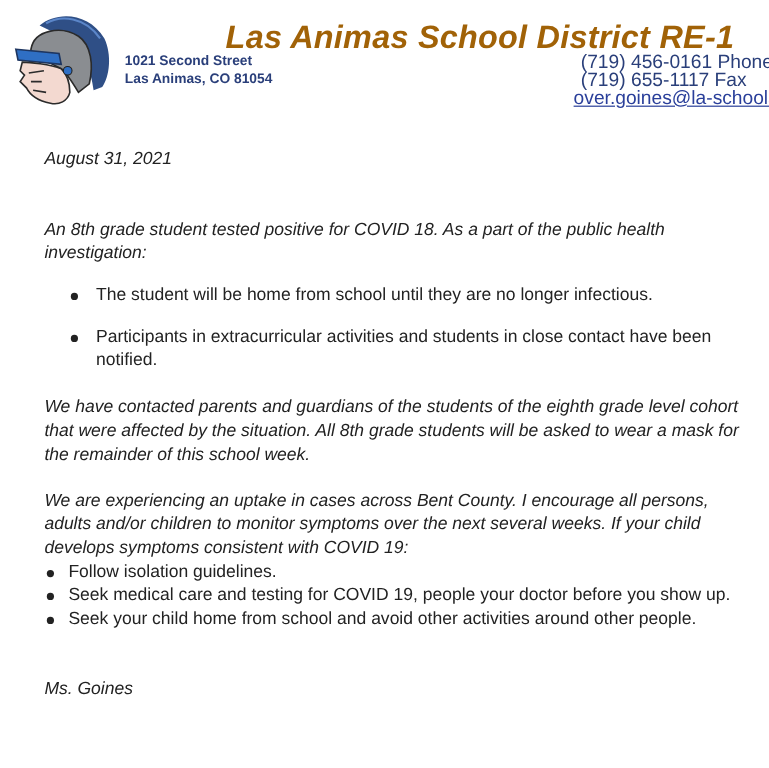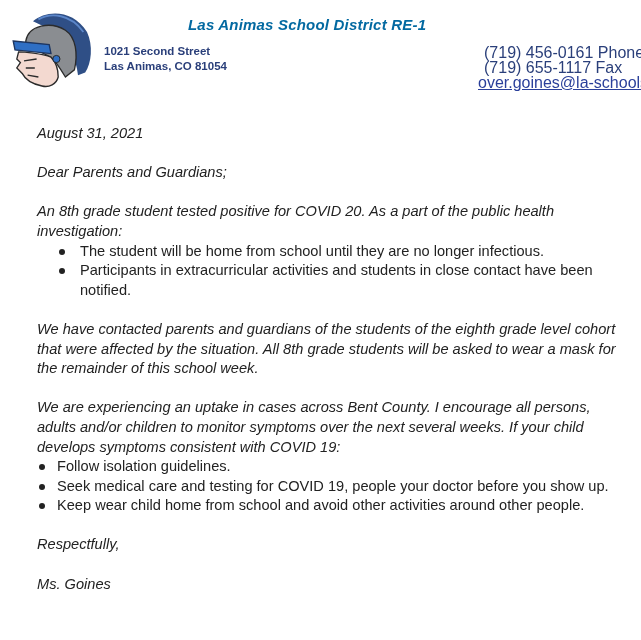--- a/index.html
+++ b/index.html
@@ -3,42 +3,42 @@
   <meta charset="utf-8">
   <style>
     html, body { margin: 0; padding: 0; background: #ffffff; }
     body {
       width: 641px; height: 640px; overflow: hidden; position: relative;
       font-family: "Liberation Sans", sans-serif; color: #222222;
     }
     .logo { position: absolute; left: 6px; top: 4px; width: 90px; height: 92px; }
     .district-title {
       position: absolute; left: 188px; top: 16px;
-      font-size: 15px; font-style: italic; font-weight: bold; color: #0369a1;
+      font-size: 27px; font-style: italic; font-weight: bold; color: #a16207;
       letter-spacing: 0.2px; white-space: nowrap;
     }
     .addr {
       position: absolute; left: 104px; top: 44px;
       font-size: 11.5px; font-weight: bold; color: #2a3f7a; line-height: 15px;
     }
     .contact {
       position: absolute; left: 437px; top: 45px;
       font-size: 16px; font-weight: normal; color: #2a3f7a; line-height: 15px; margin-left: 47px;
     }
     .contact .line { white-space: nowrap; }
     .contact .email { color: #2a3f9a; text-decoration: underline; margin-left: -6px; }
     .body-text {
       position: absolute; left: 37px; top: 124px; width: 600px;
       font-size: 14.6px; line-height: 19.6px; color: #222222;
     }
     .body-text p { margin: 0; font-style: italic; }
     .gap { height: 19.6px; }
     ul { margin: 0; padding: 0; list-style: none; }
     ul li { position: relative; }
-    ul.indented li { padding-left: 43px; }
+    ul.indented li { padding-left: 43px; margin-top: 15px; }
     ul.flat li { padding-left: 20px; }
     ul li .bullet {
       position: absolute; top: 7px; width: 6px; height: 6px; border-radius: 50%; background: #222;
     }
     ul.indented li .bullet { left: 22px; }
     ul.flat li .bullet { left: 2px; }
   </style>
 </head>
 <body>
 
@@ -61,33 +61,31 @@
 
 <div class="contact">
   <div class="line">(719) 456-0161 Phone</div>
   <div class="line">(719) 655-1117 Fax</div>
   <div class="line email">over.goines@la-schools.net</div>
 </div>
 
 <div class="body-text">
   <p>August 31, 2021</p>
   <div class="gap"></div>
-  <p>Dear Parents and Guardians;</p>
   <div class="gap"></div>
-  <p style="width:560px">An 8th grade student tested positive for COVID 20.   As a part of the public health investigation:</p>
+  <p style="width:560px">An 8th grade student tested positive for COVID 18.   As a part of the public health investigation:</p>
   <ul class="indented">
     <li><span class="bullet"></span><span>The student will be home from school until they are no longer infectious.</span></li>
     <li style="width:520px"><span class="bullet"></span><span>Participants in extracurricular activities and students in close contact have been notified.</span></li>
   </ul>
   <div class="gap"></div>
   <p>We have contacted parents and guardians of the students of the eighth grade level cohort that were affected by the situation.  All 8th grade students will be asked to wear a mask for the remainder of this school week.</p>
   <div class="gap"></div>
   <p style="width:580px">We are experiencing an uptake in cases across Bent County.  I encourage all persons, adults and/or children to monitor symptoms over the next several weeks.  If your child develops symptoms consistent with COVID 19:</p>
   <ul class="flat">
     <li><span class="bullet"></span><span>Follow isolation guidelines.</span></li>
     <li><span class="bullet"></span><span>Seek medical care and testing for COVID 19, people your doctor before you show up.</span></li>
-    <li><span class="bullet"></span><span>Keep wear child home from school and avoid other activities around other people.</span></li>
+    <li><span class="bullet"></span><span>Seek your child home from school and avoid other activities around other people.</span></li>
   </ul>
   <div class="gap"></div>
-  <p>Respectfully,</p>
   <div class="gap"></div>
   <p>Ms. Goines</p>
 </div>
 
 </body></html>

